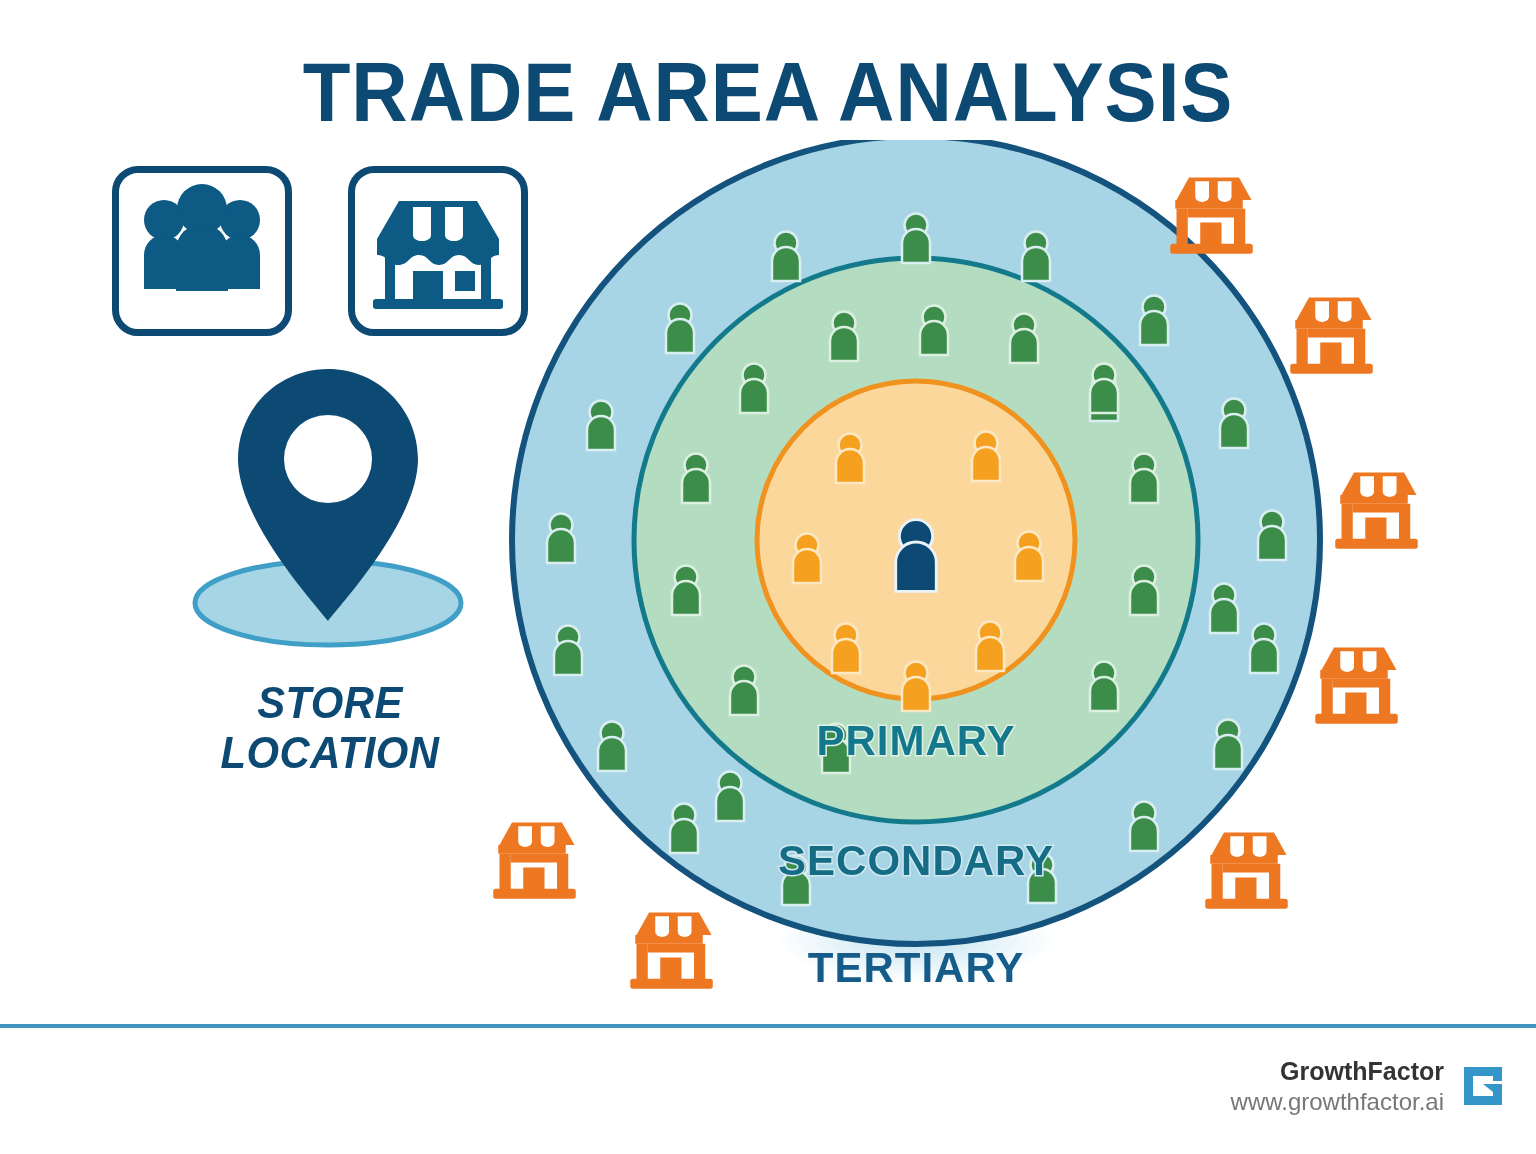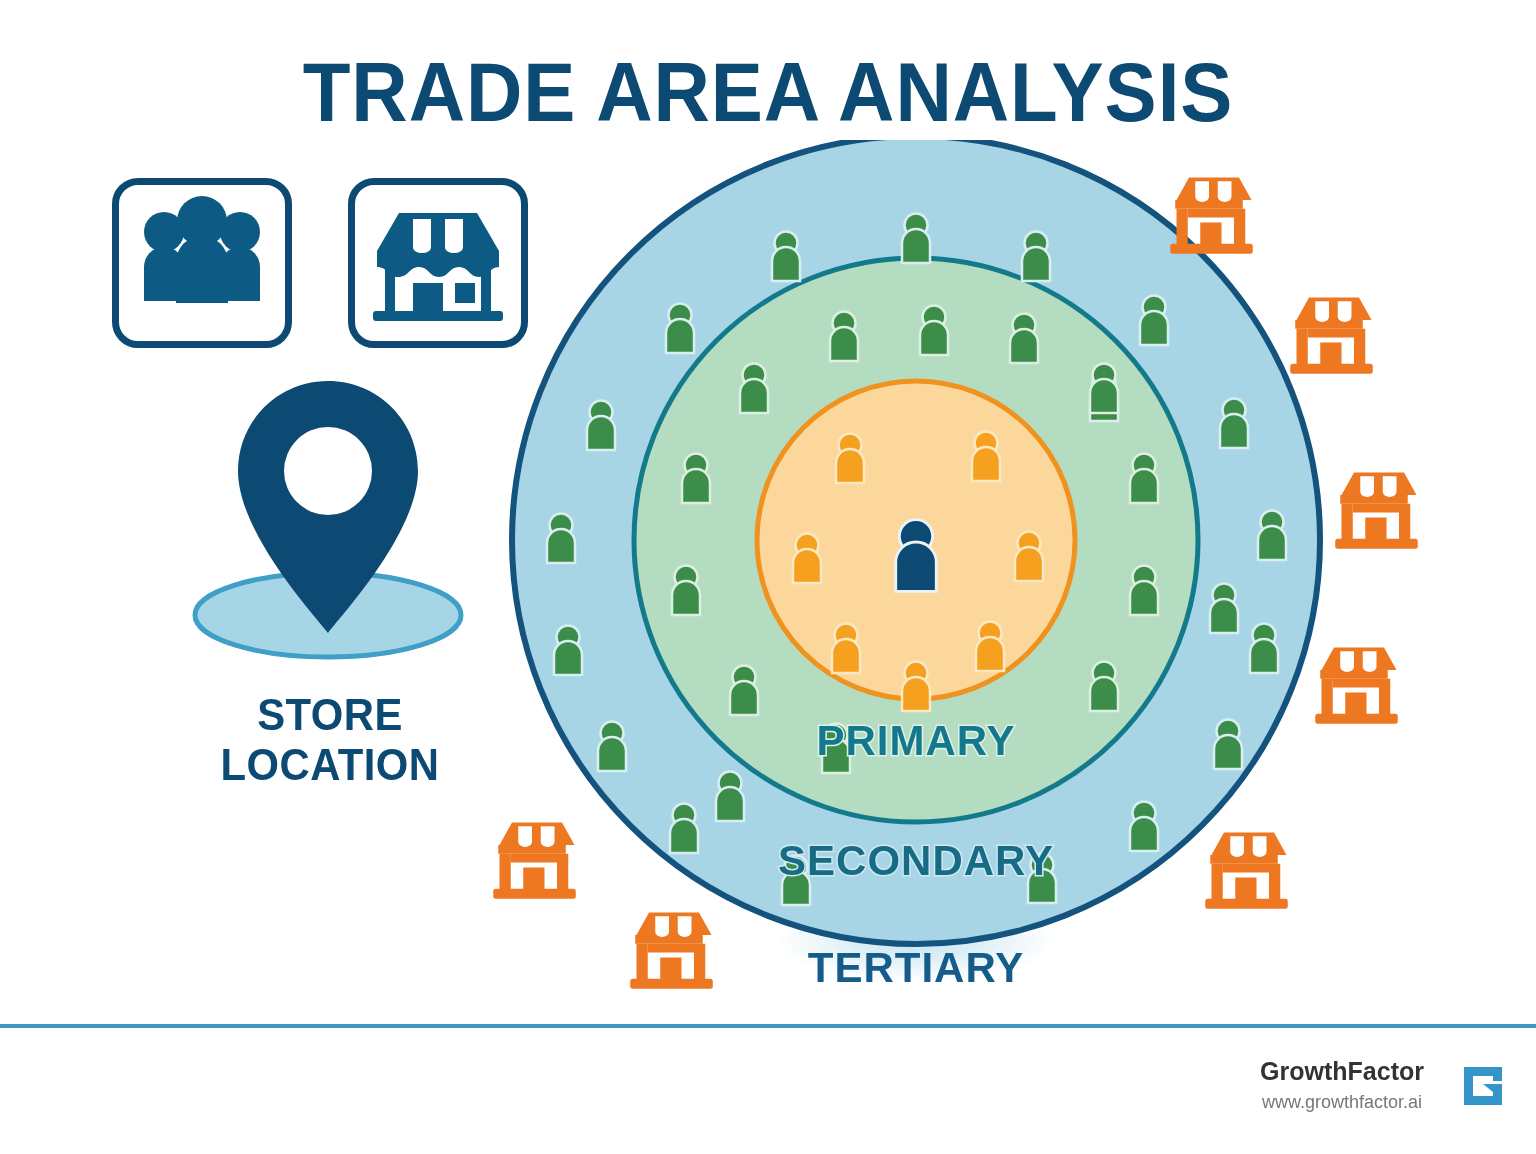--- a/index.html
+++ b/index.html
@@ -28,23 +28,24 @@
     letter-spacing: 1px;
     color: #0d4a73;
     transform: scaleX(0.93);
     white-space: nowrap;
   }
 
   
   #left-panel {
     position: absolute;
     left: 0px;
-    top: 168px;
+    top: 156px;
     width: 540px;
     height: 660px;
+    font-style: italic;
   }
   .icon-box {
     position: absolute;
     width: 180px;
     height: 170px;
     border: 7px solid #0d4a73;
     border-radius: 26px;
     background: #ffffff;
     box-sizing: border-box;
   }
@@ -92,34 +93,33 @@
     width: 1536px;
     height: 4px;
     background: #4295c0;
   }
   #footer {
     position: absolute;
     right: 30px;
     top: 1055px;
     display: flex;
     align-items: center;
-    gap: 36px;
+    gap: 16px;
   }
   #footer-text { text-align: right; }
   #footer-brand {
     font-weight: bold;
     font-size: 25px;
     color: #333333;
     line-height: 32px;
   }
   #footer-url {
-    font-size: 18px;
+    font-size: 24px;
     color: #777777;
     line-height: 30px;
-    text-align: center;
   }
 </style>
 </head>
 <body>
 
 <div id="page-title">TRADE AREA ANALYSIS</div>
 
 <div id="left-panel">
 
   <div class="icon-box" id="icon-box-people">

